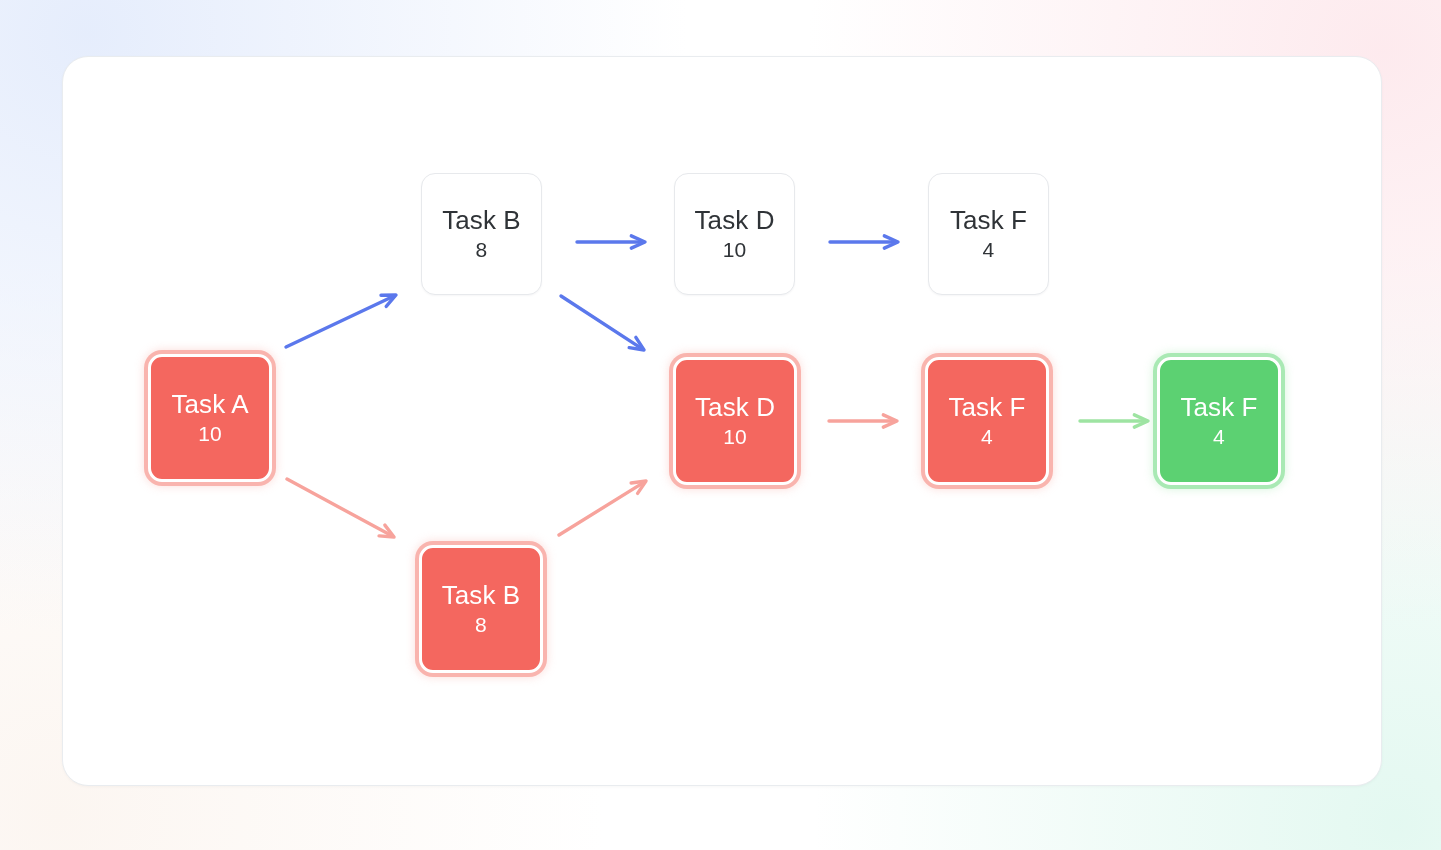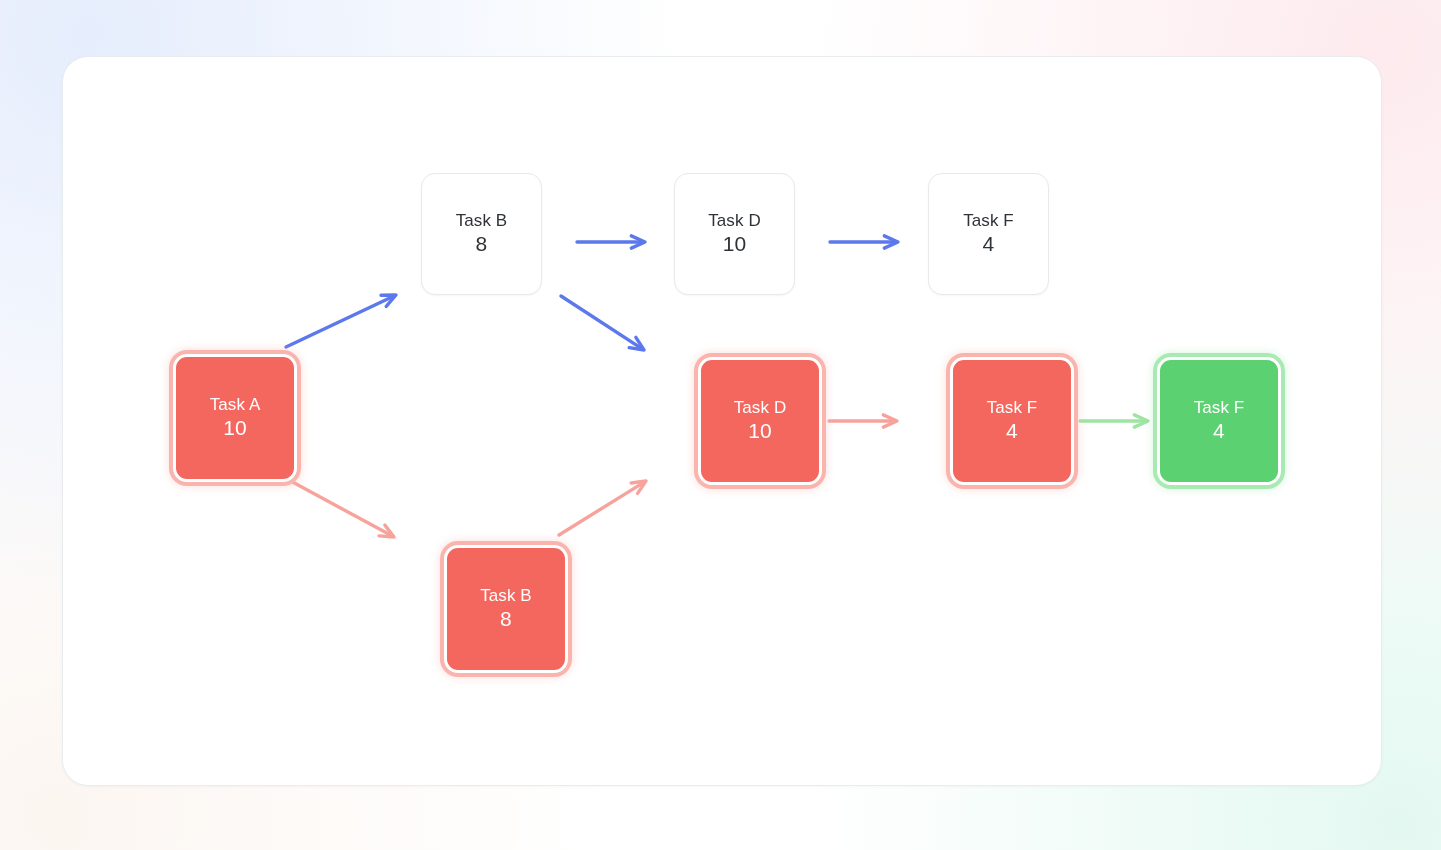--- a/index.html
+++ b/index.html
@@ -58,21 +58,21 @@
     display: flex;
     flex-direction: column;
     align-items: center;
     justify-content: center;
     border-radius: 14px;
     text-align: center;
     line-height: 1.28;
   }
 
   .node .n-label {
-    font-size: 17px;
+    font-size: 26px;
     letter-spacing: 0.1px;
   }
   .node .n-value {
     font-size: 21px;
     letter-spacing: 0.1px;
   }
 
   
   .node.state-plain {
     background: #ffffff;
@@ -80,21 +80,20 @@
     color: #2f3337;
     box-shadow: 0 1px 2px rgba(16,24,40,0.04);
   }
 
   
   .node.state-red {
     background: #f4675f;
     color: #ffffff;
     border: 3px solid #ffffff;
     box-shadow: 0 0 0 4px #f9b4ae, 0 0 10px 4px rgba(249,180,174,0.45);
-    margin-left: 25px;
   }
 
   
   .node.state-green {
     background: #5cd172;
     color: #ffffff;
     border: 3px solid #ffffff;
     box-shadow: 0 0 0 4px #a9e9b4, 0 0 10px 4px rgba(169,233,180,0.45);
   }
 </style>

